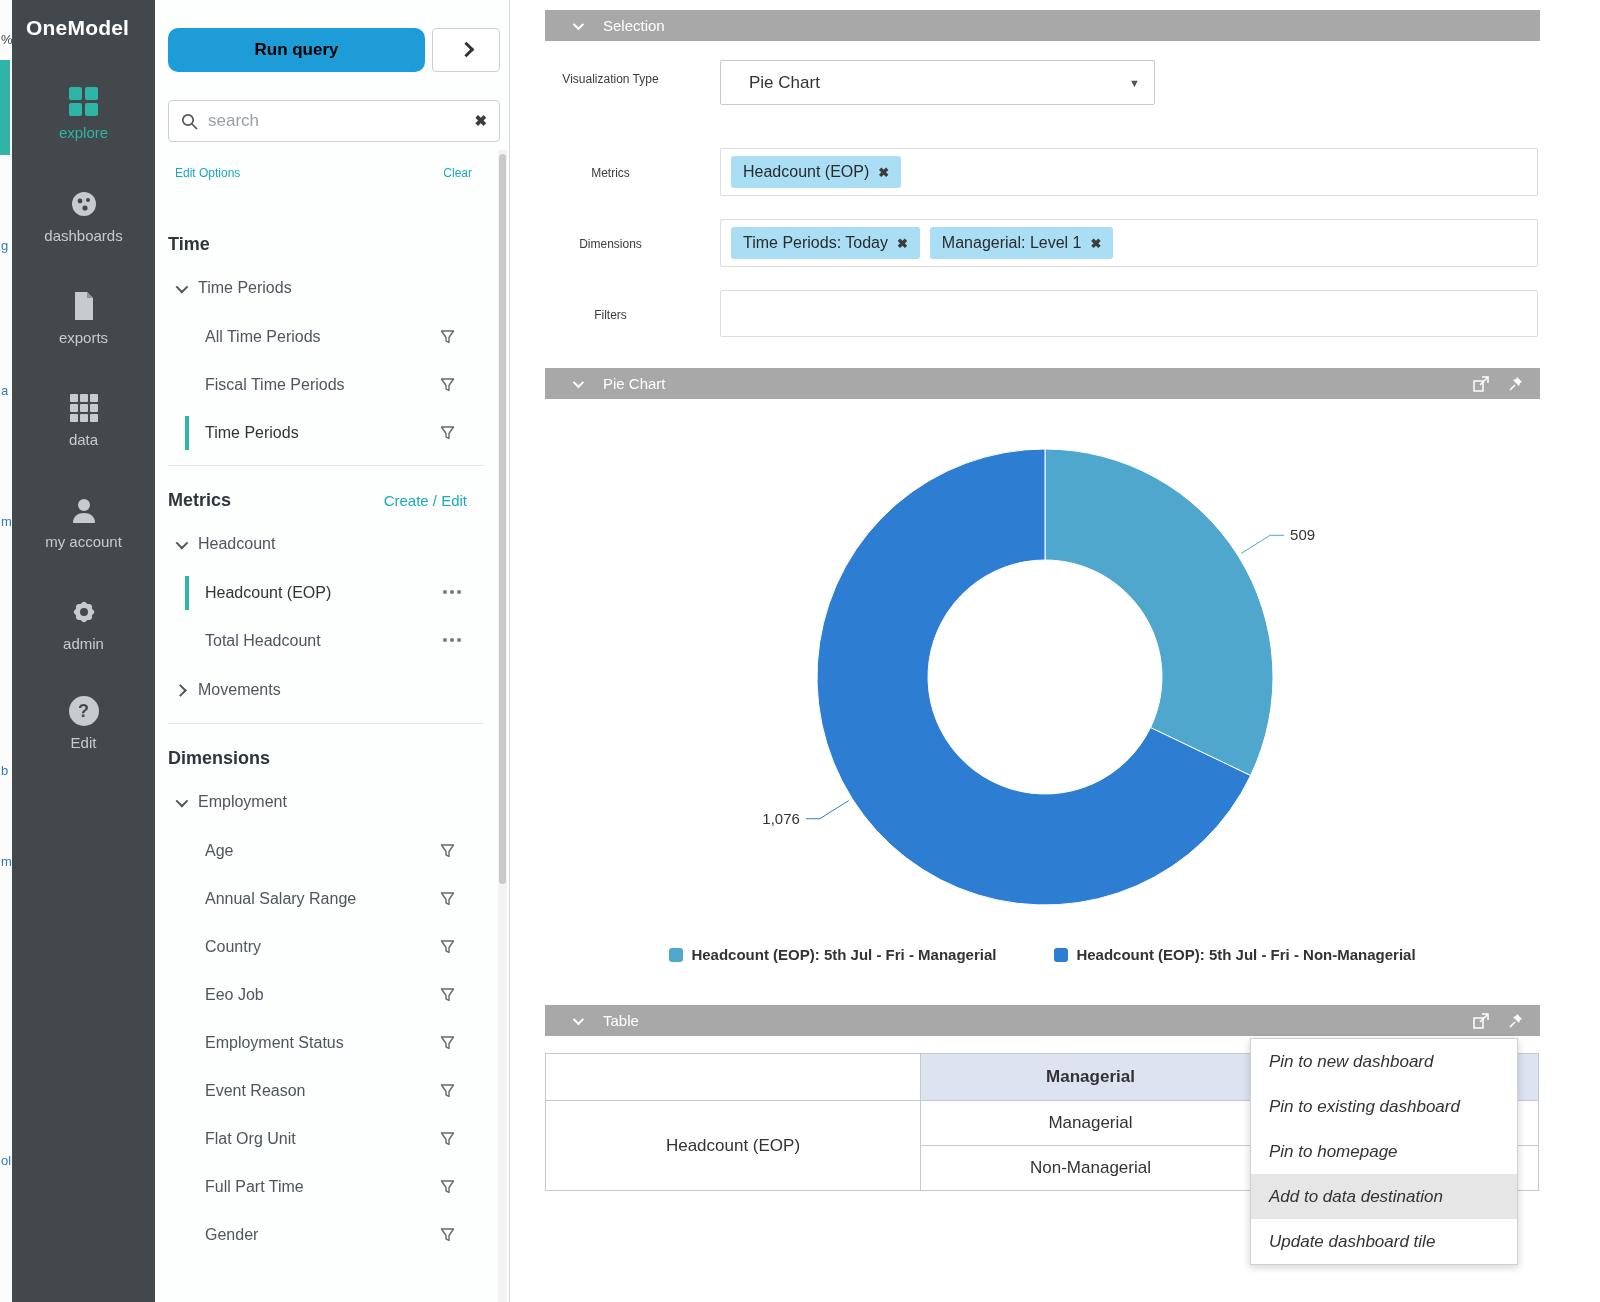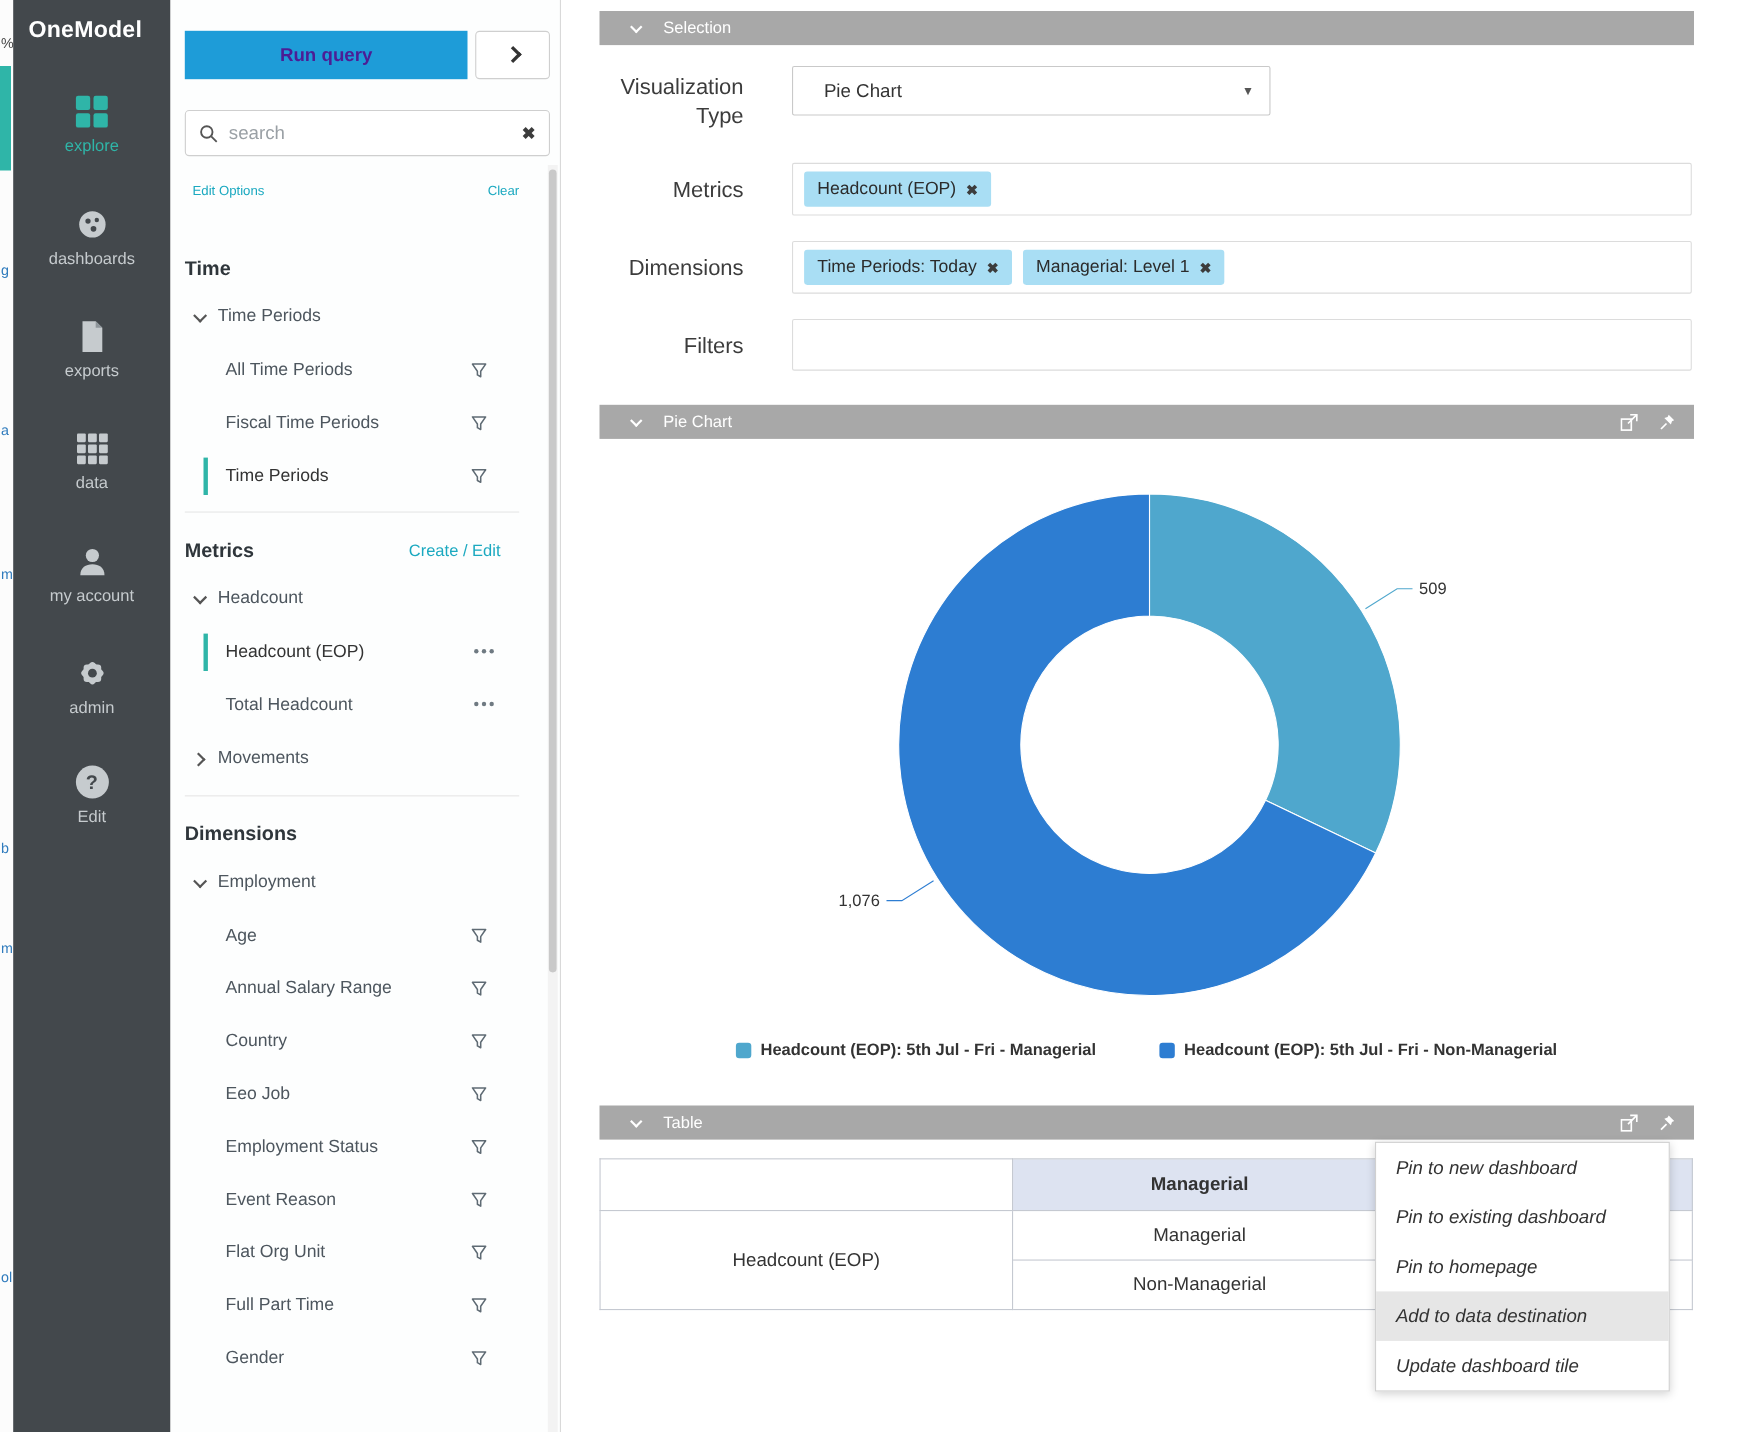--- a/index.html
+++ b/index.html
@@ -23,32 +23,32 @@
   .grid2 div { width:13px; height:13px; background:#2fb5a8; border-radius:2px; }
   .grid3 { display:grid; grid-template-columns:8px 8px 8px; grid-gap:2px; }
   .grid3 div { width:8px; height:8px; background:#c6cbce; border-radius:1px; }
   .help-circle { width:30px; height:30px; border-radius:50%; background:#c6cbce; color:#43484c;
                  font-weight:bold; font-size:18px; line-height:30px; text-align:center; }
 
   
   .qpanel { position:absolute; left:155px; top:0; width:355px; height:100%; background:#fdfefe;
             border-right:1px solid #d9d9d9; }
   .run-btn { position:absolute; left:13px; top:28px; width:257px; height:44px; background:#1e9cd8;
-             color:#4c1d95; font-size:17px; font-weight:bold; border:none; border-radius:0; cursor:pointer; }
+             color:#000000; font-size:17px; font-weight:bold; border:none; border-radius:10px; cursor:pointer; }
   .next-btn { position:absolute; left:277px; top:28px; width:68px; height:44px; background:#fff;
               border:1px solid #cfcfcf; border-radius:4px; cursor:pointer; }
   .search-box { position:absolute; left:13px; top:100px; width:332px; height:42px; border:1px solid #cfcfcf;
                 border-radius:4px; background:#fff; display:flex; align-items:center; padding:0 12px; }
   .search-box input { flex:1; border:none; outline:none; font-size:17px; color:#444; margin-left:10px;
                       font-family:"Liberation Sans", sans-serif; }
   .search-box input::placeholder { color:#9aa0a5; }
   .x-glyph { font-size:15px; font-weight:bold; color:#3c3c3c; cursor:pointer; }
   .panel-links { position:absolute; left:20px; top:166px; right:37px; display:flex; justify-content:space-between; }
   .teal-link { color:#1ba9c0; font-size:12px; cursor:pointer; }
-  .panel-scroll { position:absolute; top:218px; left:0; right:24px; }
+  .panel-scroll { position:absolute; top:218px; left:0; right:12px; }
   .sec-head { display:flex; justify-content:space-between; align-items:center; padding:16px 30px 8px 13px; }
   .sec-title { font-size:18px; font-weight:bold; color:#2f363b; }
   .sec-action { color:#1ba9c0; font-size:15px; cursor:pointer; }
   .group-row { display:flex; align-items:center; height:50px; padding-left:21px; gap:13px; cursor:pointer; }
   .group-label { font-size:16px; color:#4d565e; }
   .item-row { position:relative; display:flex; align-items:center; height:48px; padding-left:50px; cursor:pointer; }
   .item-row .label { font-size:16px; color:#4d565e; }
   .item-row.selected::before { content:""; position:absolute; left:30px; top:7px; bottom:7px; width:4px; background:#2fb5a8; }
   .item-row.selected .label { color:#333; }
   .funnel { position:absolute; right:42px; top:16px; }
@@ -66,21 +66,21 @@
   .chev.big { width:11px; height:11px; border-width:3px; border-color:#333; }
 
   
   .main { position:absolute; left:545px; top:0; width:995px; height:1302px; background:#fff; }
   .gray-bar { position:absolute; left:0; width:995px; height:31px; background:#a8a8a8; display:flex;
               align-items:center; padding-left:28px; gap:22px; }
   .gray-bar .bar-title { color:#fff; font-size:15px; }
   .bar-icons { position:absolute; right:16px; top:7px; display:flex; gap:18px; }
   .bar-icons svg { cursor:pointer; }
 
-  .form-label { position:absolute; left:0; width:131px; text-align:right; font-size:20px; color:#3c3c3c; line-height:27px; }
+  .form-label { position:absolute; left:0; width:131px; text-align:center; font-size:12px; color:#3c3c3c; line-height:27px; }
   .select { position:absolute; left:175px; top:60px; width:435px; height:45px; border:1px solid #c9c9c9;
             border-radius:2px; background:#fff; display:flex; align-items:center; padding-left:28px;
             font-size:17px; color:#333; cursor:pointer; }
   .select .caret { position:absolute; right:14px; font-size:11px; color:#555; }
   .field { position:absolute; left:175px; width:818px; height:48px; border:1px solid #dcdcdc; border-radius:2px;
            background:#fff; display:flex; align-items:center; padding-left:10px; gap:10px; }
   .chip { background:#a9def4; border-radius:3px; padding:7px 12px; font-size:16px; color:#2b2b2b;
           display:flex; align-items:center; gap:9px; }
   .chip .x-glyph { font-size:13px; }
 

